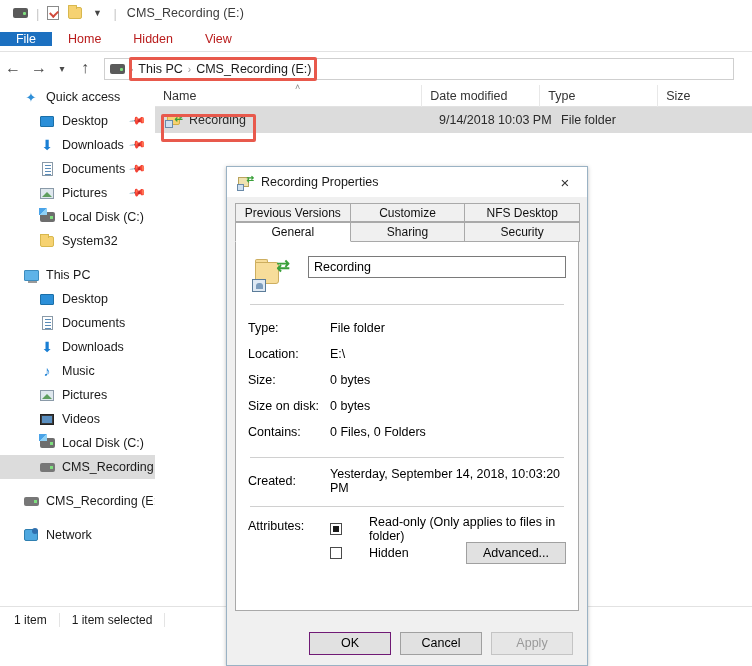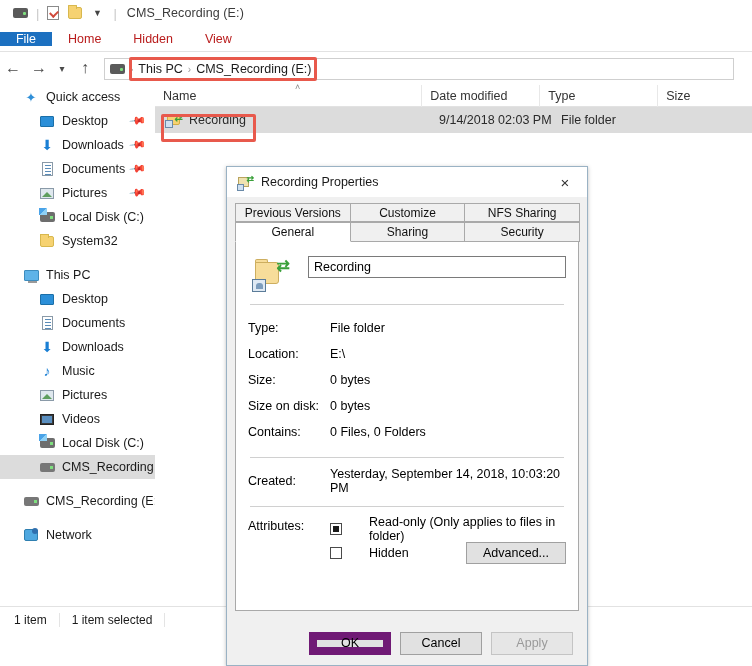--- a/index.html
+++ b/index.html
@@ -173,21 +173,21 @@
   .cbx { width:12px; height:12px; border:1px solid #4a4a4a; background:#fff; margin-right:7px; flex:0 0 12px; position:relative;}
   .cbx.indet:after { content:""; position:absolute; left:2px; top:2px; width:6px; height:6px; background:#1a1a1a; }
   .attr-text { font-size:12.5px; color:#000;margin-left:20px; }
   .adv-btn {
     margin-left:auto; width:100px; height:22px; background:#e1e1e1; border:1px solid #a0a0a0;
     display:flex; align-items:center; justify-content:center; font-size:12.5px; color:#000;
   }
 
   .dlg-buttons { position:absolute; left:0; bottom:0; width:100%; height:44px; display:flex; align-items:center; justify-content:flex-end; padding-right:14px; }
   .dbtn { width:82px; height:23px; display:flex; align-items:center; justify-content:center; font-size:12.5px; background:#e1e1e1; border:1px solid #a0a0a0; margin-left:9px; color:#000;}
-  .dbtn.primary { background:#e1e1e1; border:8px solid #701a75; }
+  .dbtn.primary { background:#e1e1e1; border:1px solid #701a75; }
   .dbtn.disabled { color:#9a9a9a; border-color:#c4c4c4; background:#e6e6e6; }
 
   .vsep { position:absolute; left:155px; top:85px; width:1px; height:521px; background:#e6e6e6; }
 </style>
 </head>
 <body>
 
 <div id="root">
 
   <div class="titlebar">
@@ -361,21 +361,21 @@
     </div>
     <div class="row">
       <div class="cell cell-name">
         <span class="sharefolder-ico">
           <span class="f"></span>
             <span class="arr">⇄</span>
             <span class="ppl"></span>
         </span>
         <span>Recording</span>
       </div>
-      <div class="cell cell-date">9/14/2018 02:03 PM</div>
+      <div class="cell cell-date">9/14/2018 10:03 PM</div>
       <div class="cell cell-type">File folder</div>
       <div class="cell cell-size"></div>
     </div>
   </div>
   <div class="annot" id="annot-recording"></div>
 
   <div class="statusbar">
     <div class="status-seg">1 item</div>
     <div class="status-seg last">1 item selected</div>
   </div>
@@ -388,21 +388,21 @@
           <span class="ppl"></span>
       </span>
       <span class="dlg-title-text">Recording Properties</span>
       <span class="dlg-close">×</span>
     </div>
 
     <div class="tabstrip">
       <div class="tabrow row1">
         <div class="tabbtn">Previous Versions</div>
         <div class="tabbtn">Customize</div>
-        <div class="tabbtn">NFS Sharing</div>
+        <div class="tabbtn">NFS Desktop</div>
       </div>
       <div class="tabrow row2">
         <div class="tabbtn active">General</div>
         <div class="tabbtn">Sharing</div>
         <div class="tabbtn">Security</div>
       </div>
     </div>
 
     <div class="tabpanel">
 

